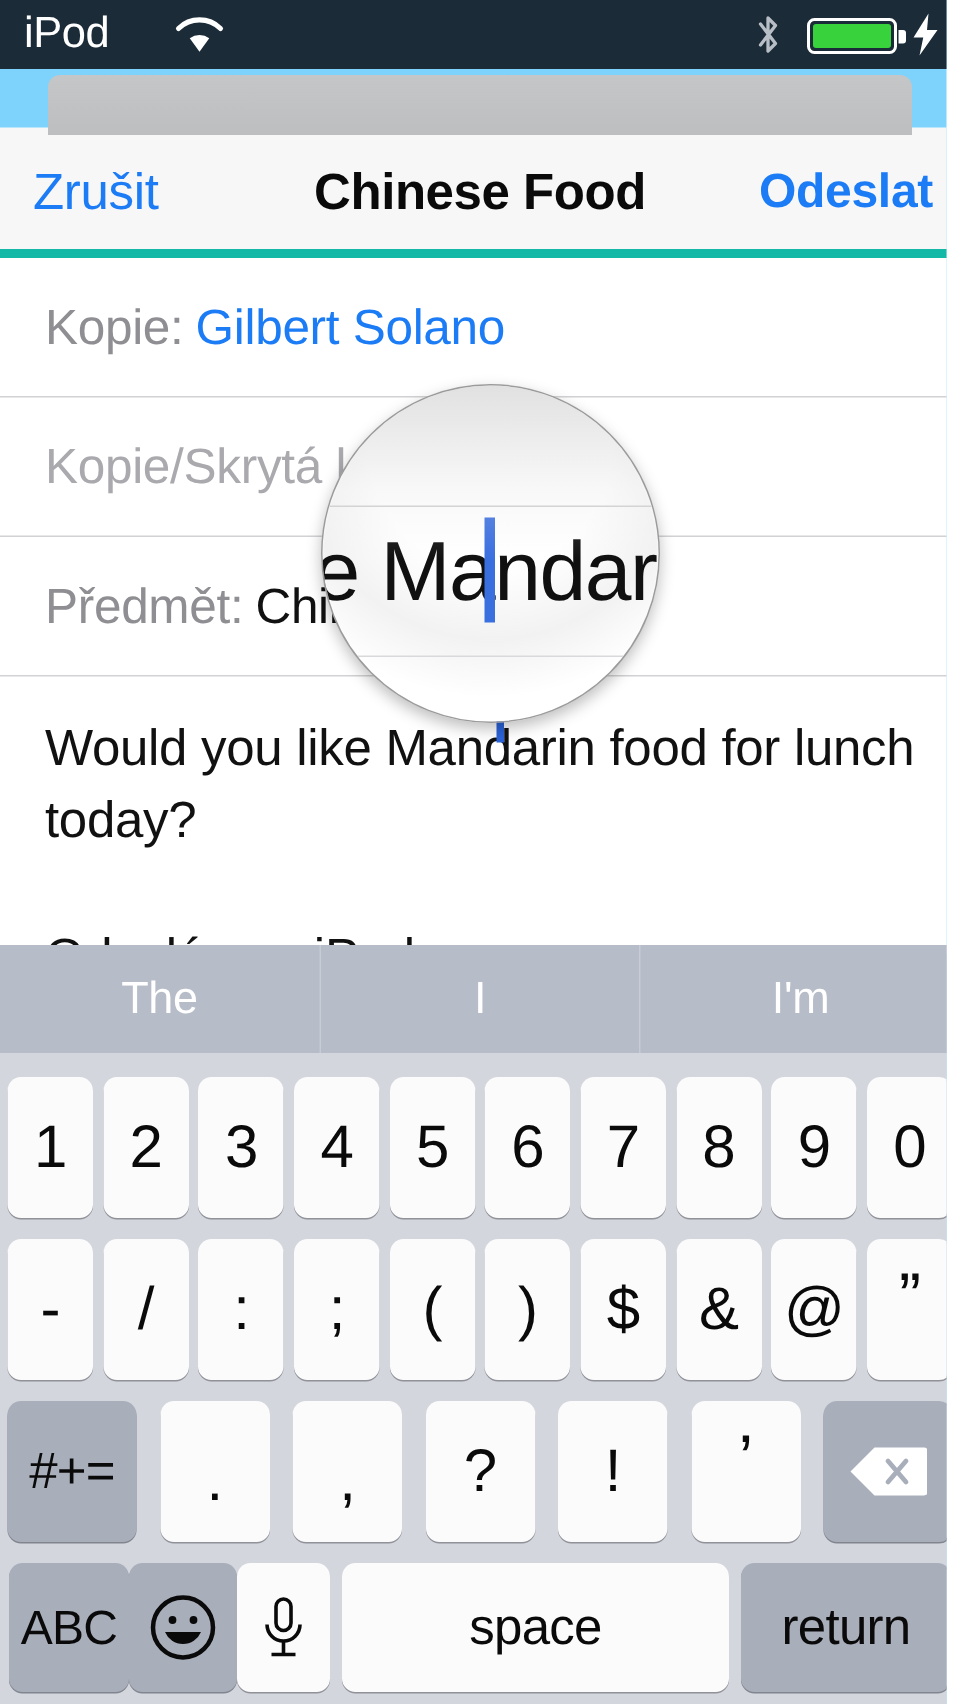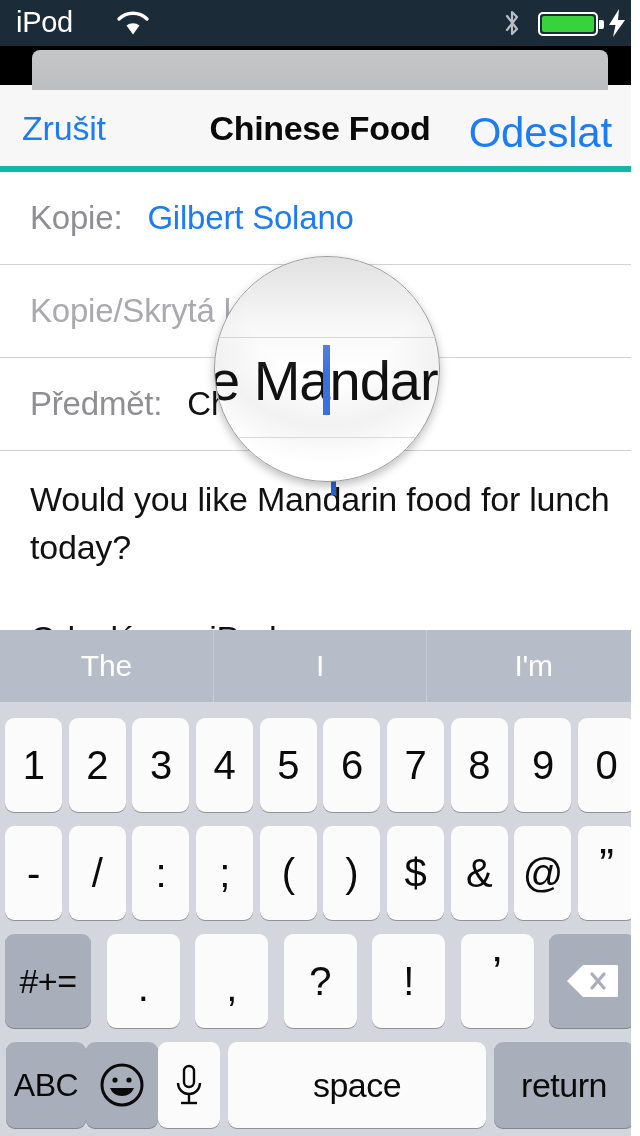--- a/index.html
+++ b/index.html
@@ -2,21 +2,21 @@
 <html><head>
 <meta charset="utf-8">
 <style>
   * { margin:0; padding:0; box-sizing:border-box; }
   html, body {
     width:640px; height:1136px;
     font-family:"Liberation Sans", sans-serif;
     background:#ffffff;
     overflow:hidden;
   }
-  #screen { position:relative; width:631px; height:1136px; overflow:hidden; background:#000000; }
+  #screen { position:relative; width:631px; height:1136px; overflow:hidden; background:#7dd3fc; }
 
   
   #statusbar{
     position:absolute; top:0; left:0; width:640px; height:46px;
     background:#1b2b38; color:#fff; z-index:40;
   }
   #sb-carrier{
     position:absolute; left:16px; top:6px; font-size:29px; letter-spacing:-0.3px; color:#fff;
   }
   #sb-wifi{ position:absolute; left:116px; top:10px; width:34px; height:26px; }
@@ -52,32 +52,32 @@
   }
   #nav-cancel{
     position:absolute; left:22px; top:24px;
     font-size:34px; color:#1c7cf5; letter-spacing:-0.2px;
   }
   #nav-title{
     position:absolute; left:0; right:0; top:24px; text-align:center;
     font-size:34px; font-weight:bold; color:#0a0a0a; letter-spacing:-0.3px;
   }
   #nav-send{
-    position:absolute; right:28px; top:24px;
-    font-size:42px; color:#1c7cf5; font-weight:400; letter-spacing:-0.2px;
+    position:absolute; right:18px; top:24px;
+    font-size:32px; color:#1c7cf5; font-weight:700; letter-spacing:-0.2px;
   }
 
   
   #compose{ position:absolute; top:172px; left:0; width:640px; height:464px; background:#fff; z-index:10;}
   .field{
     position:relative; height:93px; border-bottom:1px solid #d2d2d4;
     display:flex; align-items:center; padding-left:30px;
   }
   .field-label{ font-size:33px; color:#8e8e93; letter-spacing:-0.2px; }
-  .field-value{ font-size:33px; color:#1c7cf5; letter-spacing:-0.2px; margin-left:25px;}
+  .field-value{ font-size:33px; color:#1c7cf5; letter-spacing:-0.2px; margin-left:8px;}
   .field-value.dark{ color:#111; }
   .field-placeholder{ font-size:33px; color:#a9a9ae; letter-spacing:-0.2px;}
 
   #bodyarea{
     position:relative; padding:24px 30px 0 30px;
   }
   #bodytext{
     font-size:34px; line-height:48px; color:#111; letter-spacing:-0.2px;
     white-space:pre-wrap;
   }

